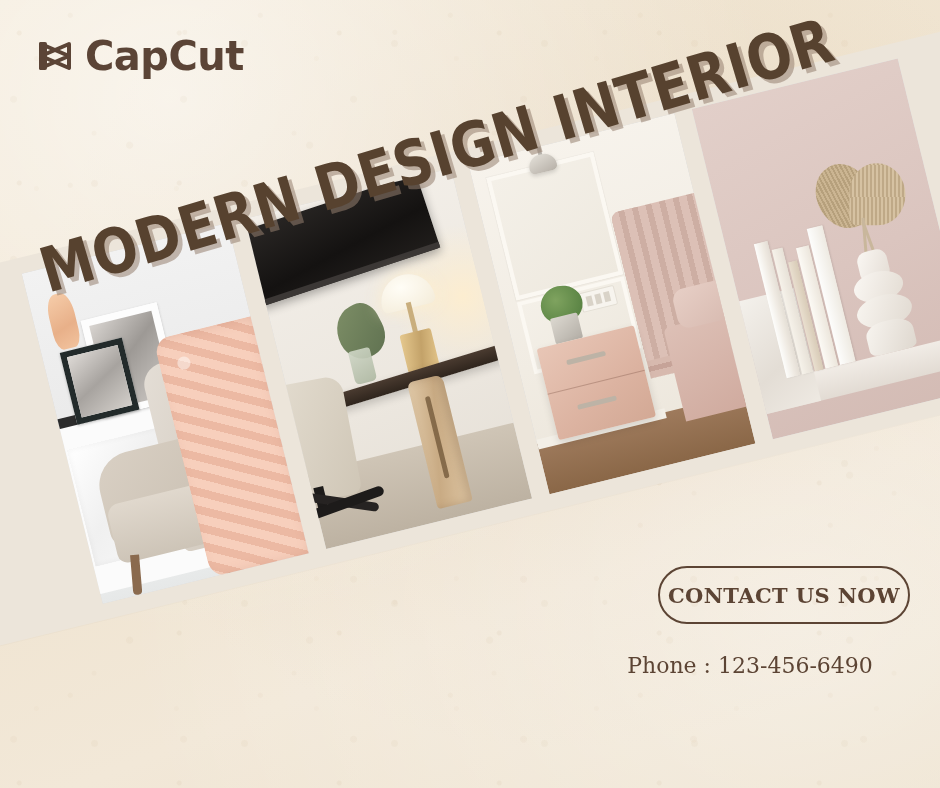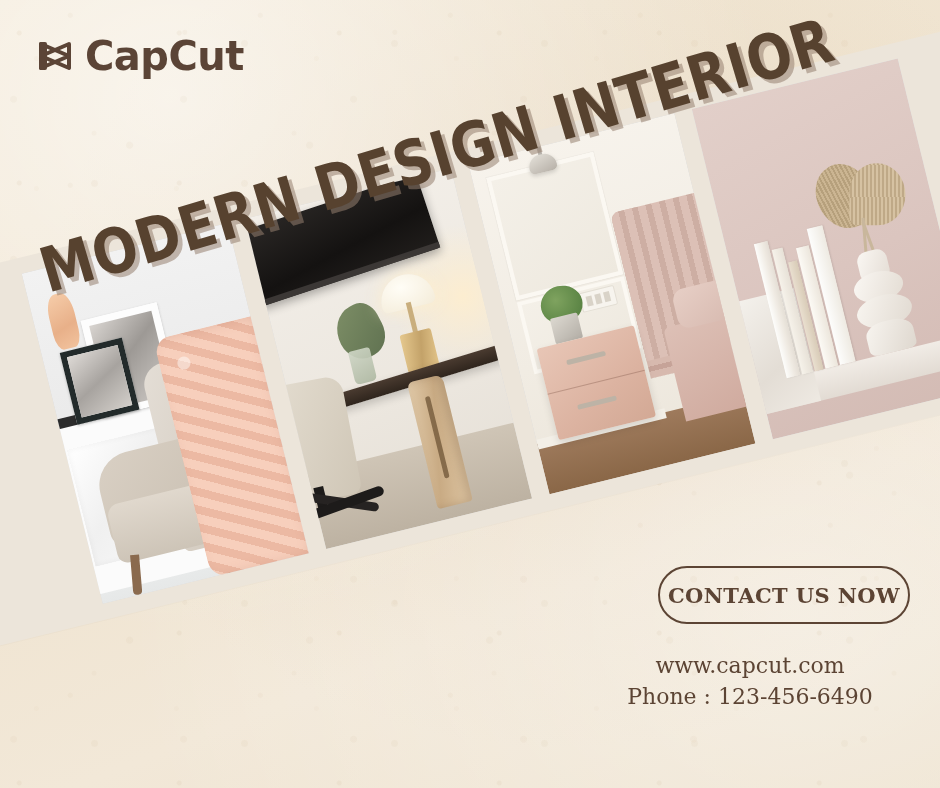--- a/index.html
+++ b/index.html
@@ -292,17 +292,16 @@
     <span class="wordmark">CapCut</span>
   </div>
 
   <div id="title">MODERN DESIGN INTERIOR</div>
 
   <div id="cta">
     <span>CONTACT US NOW</span>
   </div>
 
   <div id="contact-lines">
-    <div>www.capcut.com</div>
     <div>Phone : 123-456-6490</div>
   </div>
 
 </div>
 
 </body></html>

